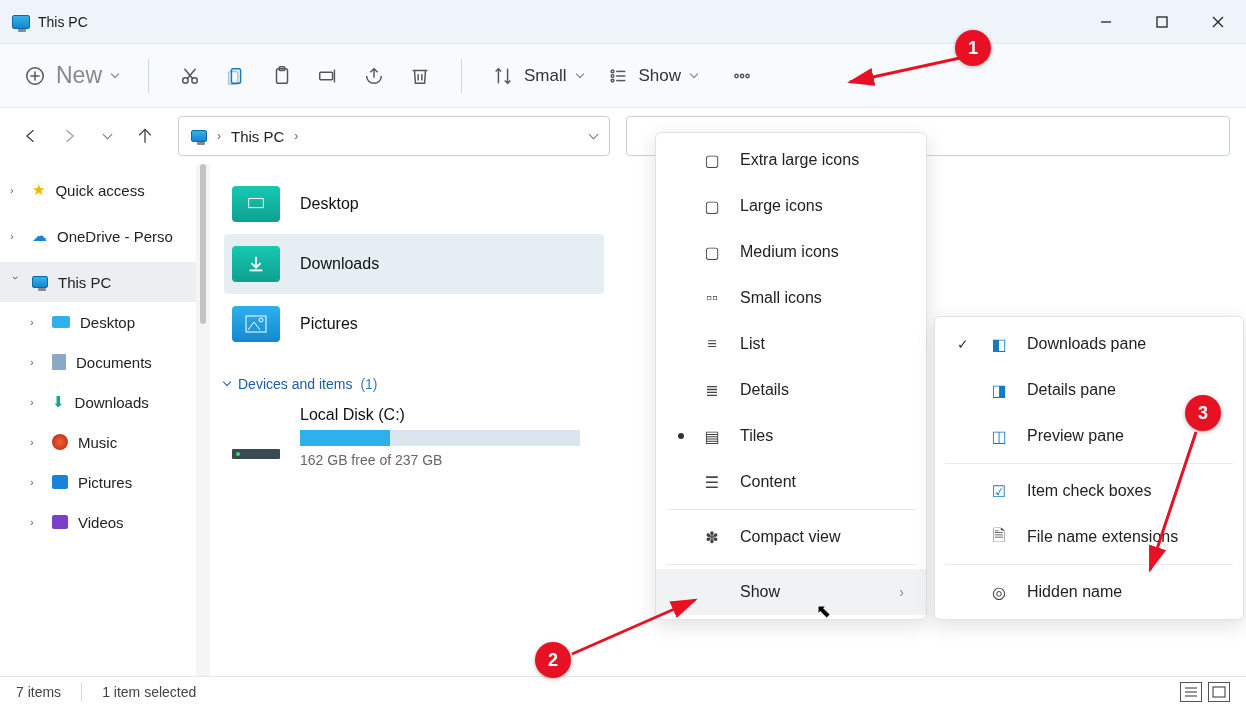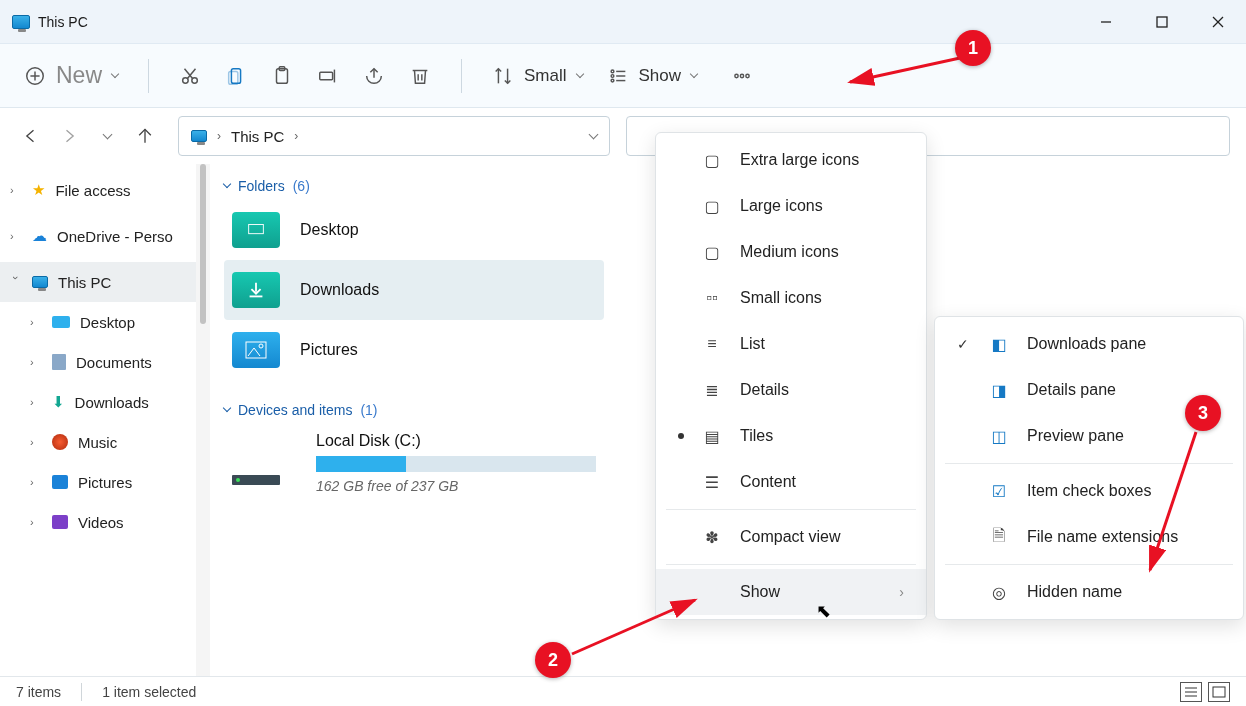--- a/index.html
+++ b/index.html
@@ -43,25 +43,25 @@
   .count { color:#3a7acc; }
   .folder-row { display:flex; align-items:center; gap:20px; height:60px; padding-left:8px; width:380px; border-radius:4px; }
   .folder-row.sel { background:#e5eef2; }
   .folder-ic { width:48px; height:36px; border-radius:4px; display:flex;align-items:center;justify-content:center; }
   .folder-ic.teal { background:linear-gradient(#17c8b1,#0fa08f); color:#fff; }
   .folder-ic.blue { background:linear-gradient(#2eb0ed,#1488d0); color:#fff; }
   .folder-ic.win { background:#fff; display:grid; grid-template-columns:1fr 1fr; grid-template-rows:1fr 1fr; gap:2px; width:40px; height:40px; }
   .folder-ic.win span { background:#0078d4; }
   .folder-label { font-size:16px; color:#111; }
 
-  .drive-row { display:flex; align-items:flex-start; gap:36px; padding:8px; width:380px;justify-content:flex-end; }
+  .drive-row { display:flex; align-items:flex-start; gap:20px; padding:8px; width:380px;justify-content:flex-end; }
   .drive-info { flex:1; }
   .drive-bar { width:280px; height:16px; background:#d9e6ee; margin:6px 0; }
   .drive-fill { height:100%; background:#2eb0ed; width:32%; }
-  .drive-sub { color:#666; font-size:14px;font-style:italic; }
+  .drive-sub { color:#666; font-size:14px; }
 
   .statusbar { position:absolute; bottom:0; left:0; right:0; height:30px; border-top:1px solid #e2e7eb; background:#fff; display:flex; align-items:center; padding:0 16px; font-size:14px; color:#444; gap:20px; }
   .statusbar .divider { width:1px; height:18px; background:#d0d6da; }
   .layout-btns { margin-left:auto; display:flex; gap:6px; }
   .laybtn { width:22px; height:20px; border:1px solid #555; display:flex;align-items:center;justify-content:center; font-size:11px; }
 
   .menu { position:absolute; background:#fff; border:1px solid #dfe3e6; border-radius:6px; box-shadow:0 6px 20px rgba(0,0,0,0.12); padding:4px 0; font-size:16px; color:#222; }
   .menu1 { left:655px; top:132px; width:272px; }
   .menu2 { left:934px; top:316px; width:310px; }
   .menu-item { display:flex; align-items:center; gap:18px; height:46px; padding:0 22px; }
@@ -222,21 +222,21 @@
   </div>
   <div class="searchbox"></div>
 </div>
 
 <div class="body">
   <div class="sidebar">
     <div class="navtree">
       <div class="navitem">
         <span class="navchev">›</span>
         <span style="color:#f5b301">★</span>
-        <span>File access</span>
+        <span>Quick access</span>
       </div>
       <div style="height:6px"></div>
       <div class="navitem">
         <span class="navchev">›</span>
         <span style="color:#1a82d8">☁</span>
         <span>OneDrive - Perso</span>
       </div>
       <div style="height:6px"></div>
       <div class="navitem sel">
         <span class="navchev" style="transform:rotate(90deg);display:inline-block;">›</span>
@@ -273,25 +273,20 @@
         <span style="width:16px;height:14px;background:#7c3fc8;border-radius:2px;display:inline-block"></span>
         <span>Videos</span>
       </div>
     </div>
     <div class="scrollbar">
         <div class="scrollthumb"></div>
       </div>
   </div>
 
   <div class="content">
-    <div class="section-hdr">
-      <span class="caret"></span>
-      <span>Folders</span>
-      <span class="count">(6)</span>
-    </div>
     <div class="folder-row">
       <div class="folder-ic teal">
           <svg width="22" height="22" viewBox="0 0 24 24">
             <rect x="4" y="6" width="16" height="10" stroke="#fff" fill="none"></rect>
           </svg>
         </div>
       <span class="folder-label">Desktop</span>
     </div>
     <div class="folder-row sel">
       <div class="folder-ic teal">

